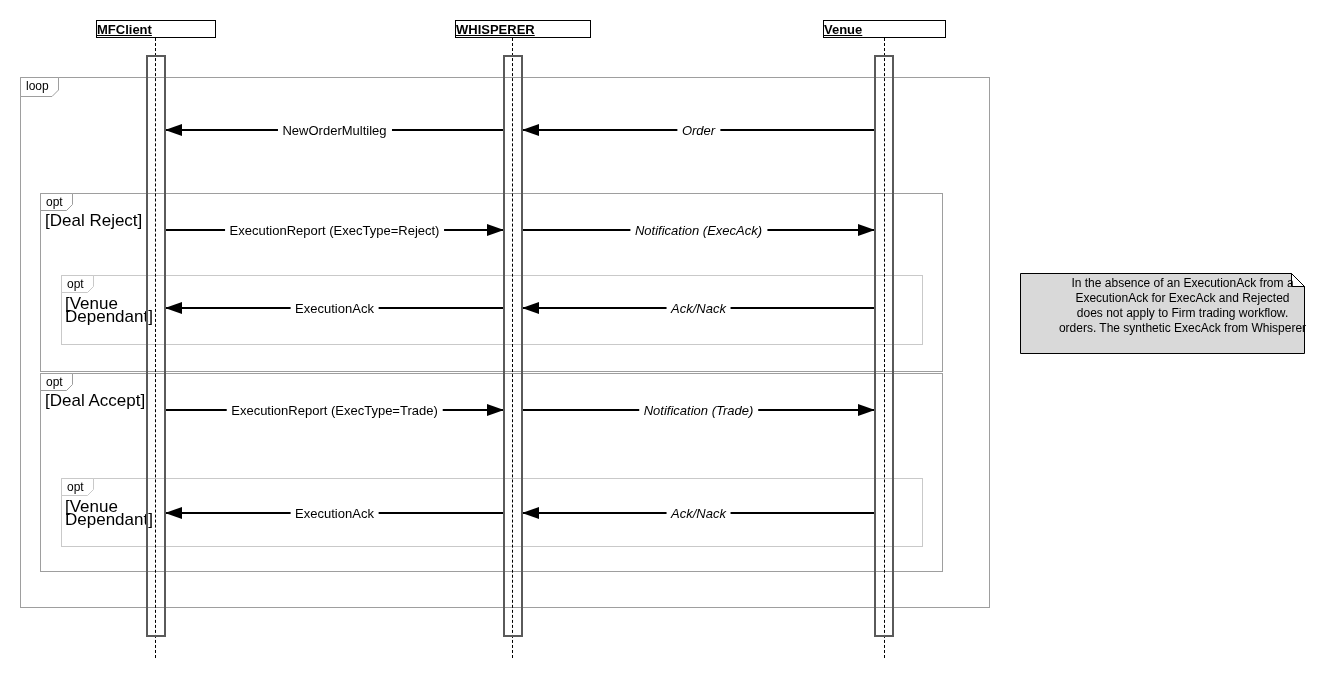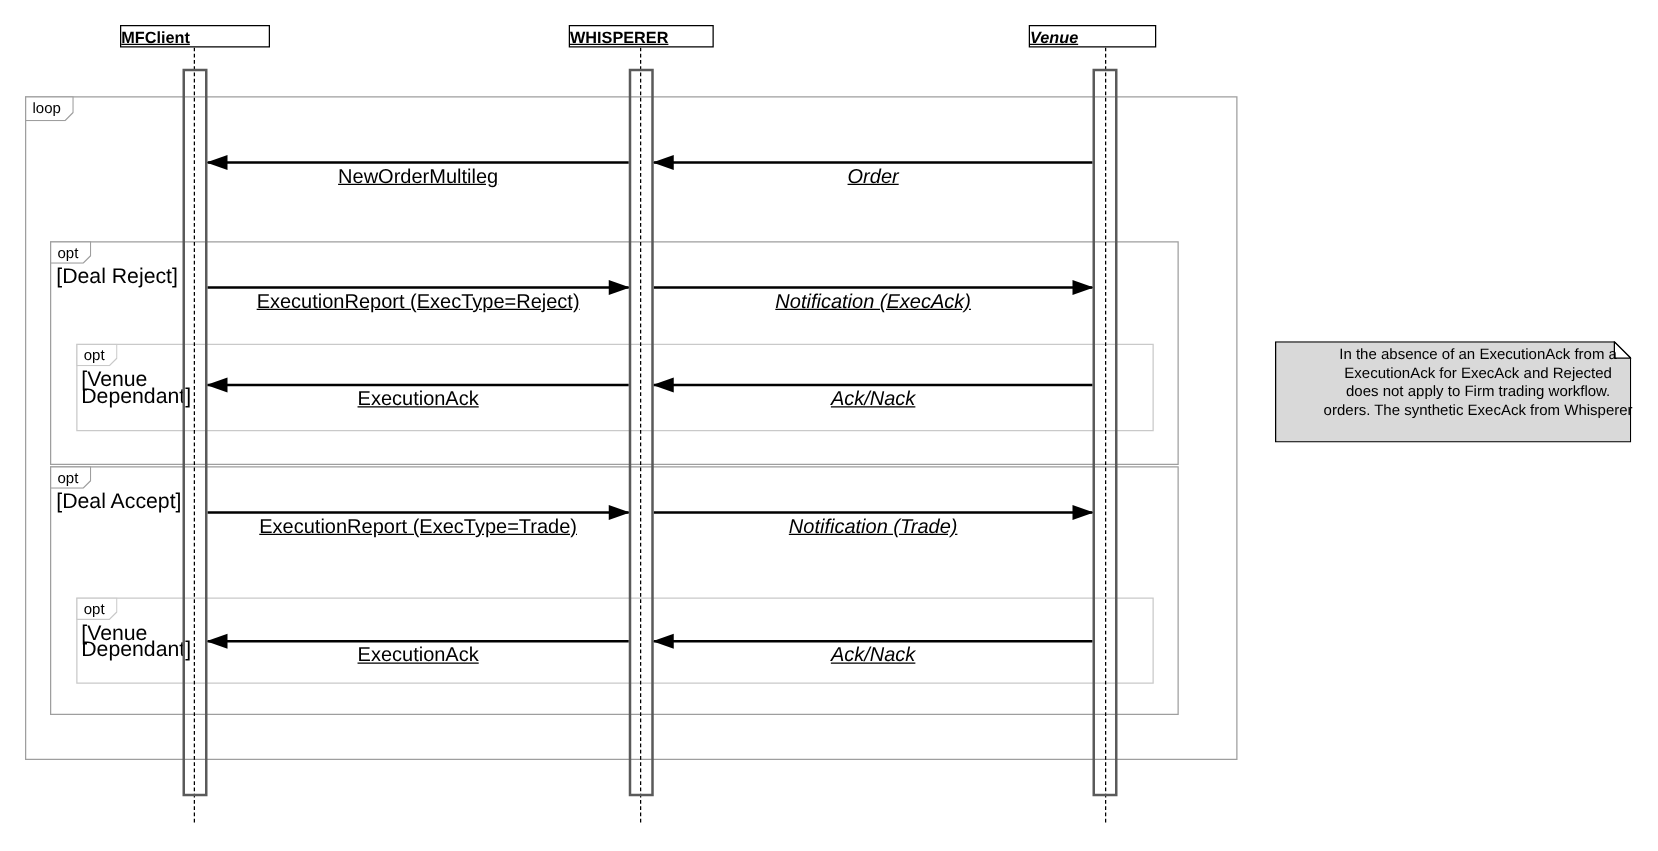--- a/index.html
+++ b/index.html
@@ -23,22 +23,22 @@
   .frag.nested{border-color:#c9c9c9;}
   .frag-tab{position:absolute;left:-1px;top:-1px;z-index:2;}
   .frag-tab .tab-label{position:absolute;left:6px;top:1px;font-size:12px;line-height:16px;}
   .guard{position:absolute;font-size:17px;line-height:13px;z-index:2;}
   
   .msg{position:absolute;height:0;z-index:3;}
   .msg .line{position:absolute;left:0;right:0;top:-1px;border-top:2px solid #000;}
   .msg .head{position:absolute;width:0;height:0;border-top:6px solid transparent;border-bottom:6px solid transparent;top:-6px;}
   .msg .head.right{right:-1px;border-left:17px solid #000;}
   .msg .head.left{left:-1px;border-right:17px solid #000;}
-  .msg .lbl{position:absolute;left:50%;top:12px;transform:translate(-50%,-50%);
-    background:#fff;padding:0 5px;font-size:16px;white-space:nowrap;text-decoration:underline;}
+  .msg .lbl{position:absolute;left:50%;top:0;transform:translate(-50%,-50%);
+    background:#fff;padding:0 5px;font-size:13px;white-space:nowrap;}
   .msg .lbl.it{font-style:italic;}
   
   .note{position:absolute;left:1020px;top:273px;width:285px;height:66px;z-index:6;padding-left:40px;}
   .note svg{position:absolute;left:0;top:0;}
   .note .note-text{position:absolute;left:0;top:3px;width:100%;text-align:center;}
   .note .note-text div{font-size:12px;line-height:15px;white-space:nowrap;}
 </style>
 </head>
 <body>
 
@@ -152,24 +152,24 @@
     <span class="lbl it">Ack/Nack</span>
   </div>
 
   <div class="activation" style="left:146px;"></div>
   <div class="activation" style="left:503px;"></div>
   <div class="activation" style="left:874px;"></div>
 
   <div class="actor" style="left:96px;width:120px;">
     <span>MFClient</span>
   </div>
-  <div class="actor" style="left:455px;width:116px;">
+  <div class="actor" style="left:455px;width:136px;">
     <span>WHISPERER</span>
   </div>
-  <div class="actor" style="left:823px;width:102px;font-style:italic;">
+  <div class="actor" style="left:823px;width:123px;">
     <span>Venue</span>
   </div>
 
   <div class="note">
     <svg width="285" height="81" viewBox="0 0 285 81">
       <path d="M0.5 0.5 H271.5 L284.5 13.5 V80.5 H0.5 Z" fill="#d9d9d9" stroke="#000000"></path>
       <path d="M271.5 0.5 L271.5 13.5 L284.5 13.5 Z" fill="#ffffff" stroke="#000000"></path>
     </svg>
     <div class="note-text">
       <div>In the absence of an ExecutionAck from a</div>

